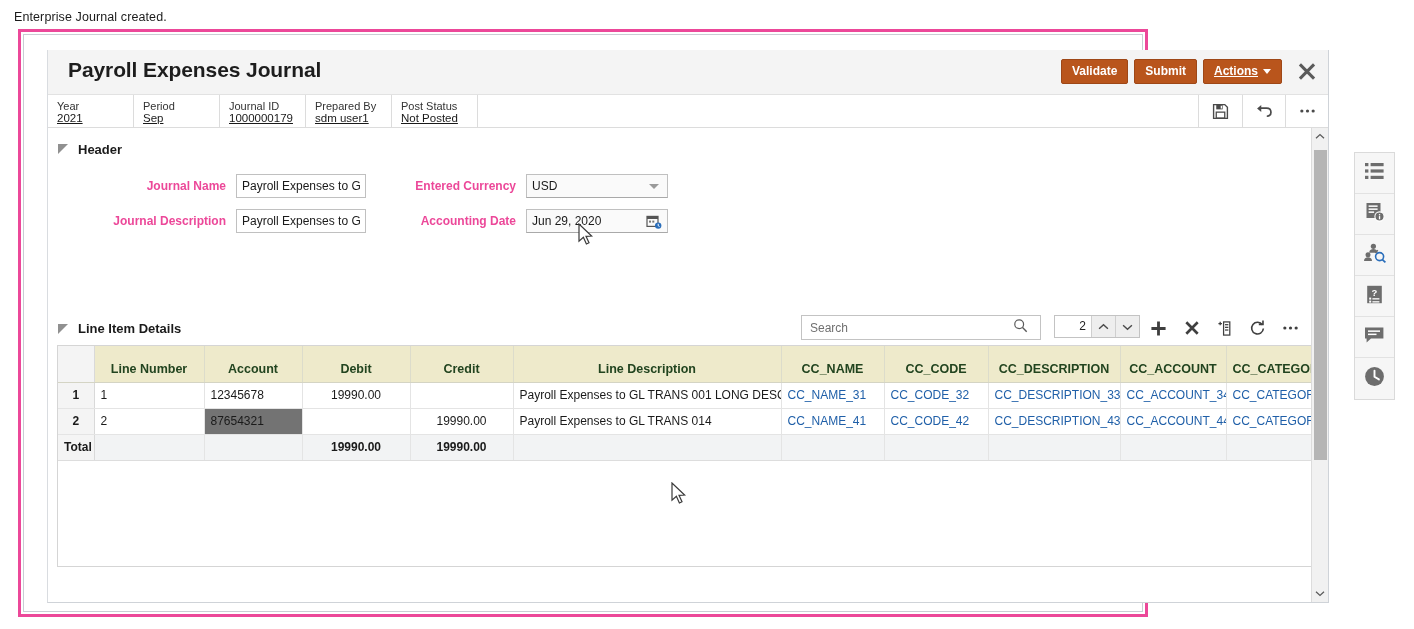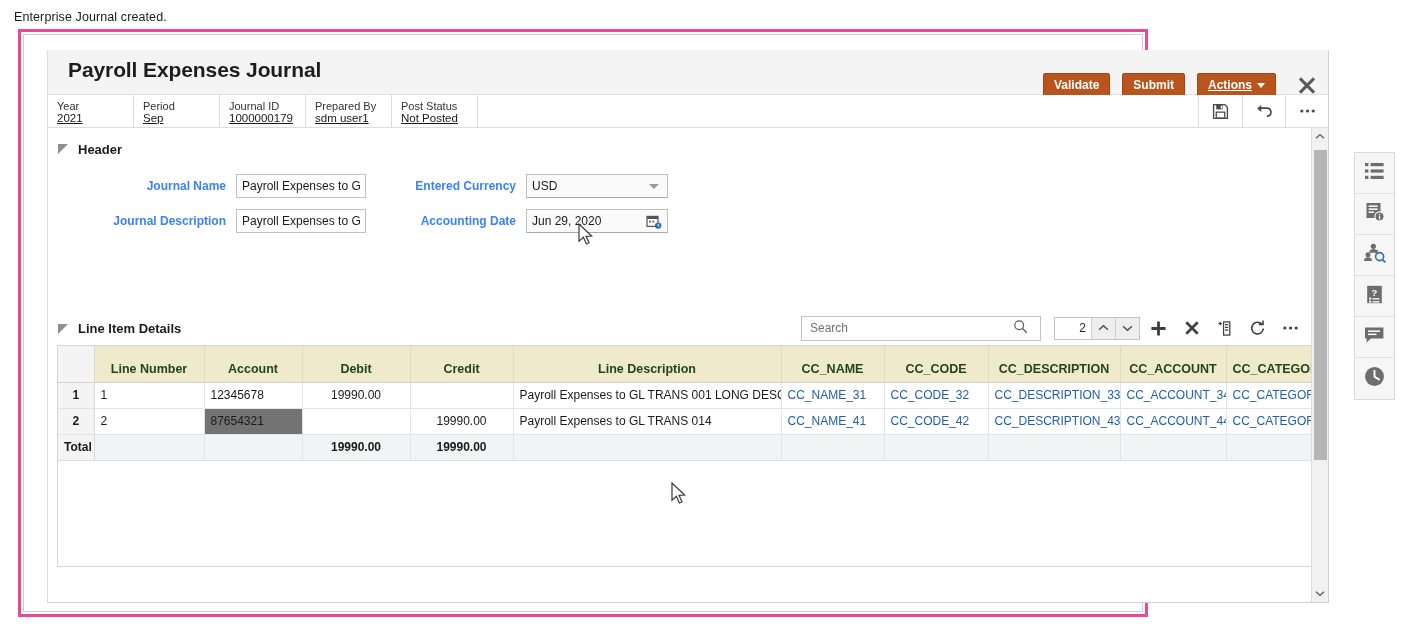--- a/index.html
+++ b/index.html
@@ -56,24 +56,24 @@
   #page-title {
     position: absolute;
     left: 20px; top: 8px;
     font-size: 21px;
     font-weight: bold;
     color: #1d1d1d;
     letter-spacing: -.1px;
   }
   #titlebar-actions {
     position: absolute;
-    right: 8px; top: 22px;
-    display: flex;
-    align-items: center;
-    gap: 12px;
+    right: 8px; top: 8px;
+    display: flex;
+    align-items: center;
+    gap: 6px;
   }
   .btn-primary {
     background: #b9551c;
     color: #ffffff;
     border: 1px solid #9e4717;
     border-radius: 2px;
     font-size: 12px;
     font-weight: bold;
     padding: 5px 10px 6px;
     line-height: 1;
@@ -182,21 +182,21 @@
   #form-grid {
     margin: 12px 0 0 0;
     display: grid;
     grid-template-columns: 188px 140px 150px 165px;
     row-gap: 11px;
     align-items: center;
   }
   .flabel {
     font-size: 12px;
     font-weight: bold;
-    color: #3b82f6;
+    color: #ec4899;
     text-align: right;
     padding-right: 10px;
   }
   .finput {
     height: 24px;
     border: 1px solid #c0c0c0;
     background: #ffffff;
     font-size: 12px;
     color: #1a1a1a;
     padding: 0 5px;
@@ -249,21 +249,20 @@
     position: relative;
     height: 33px;
     display: flex;
     align-items: center;
     padding-left: 9px;
   }
   #lines-toolbar {
     position: absolute;
     right: 6px; top: 3px;
     display: flex;
-    align-items: center;
     gap: 0;
   }
   #search-box {
     position: relative;
     width: 240px; height: 25px;
     border: 1px solid #c3c3c3;
     background: #ffffff;
     display: flex;
     align-items: center;
     padding: 0 6px;

